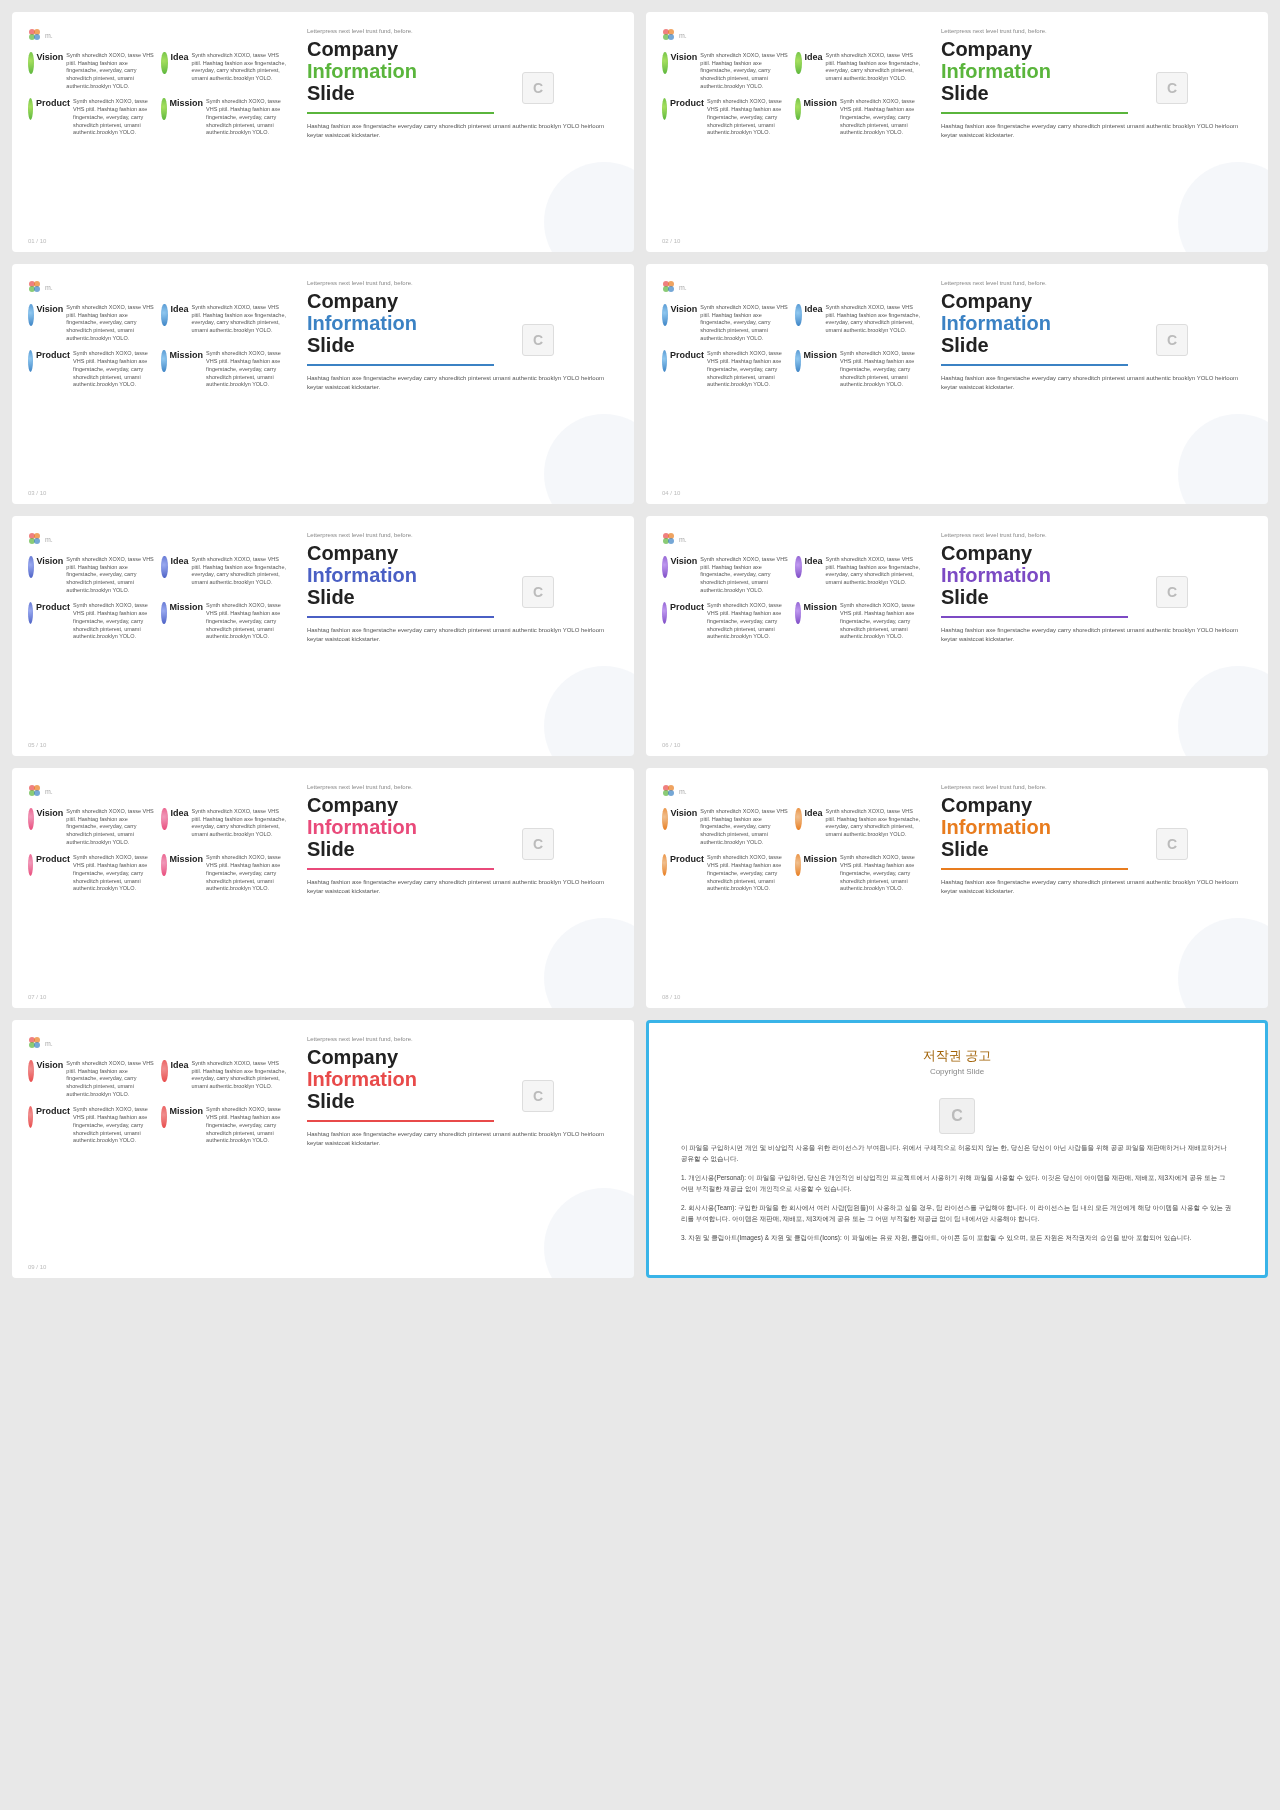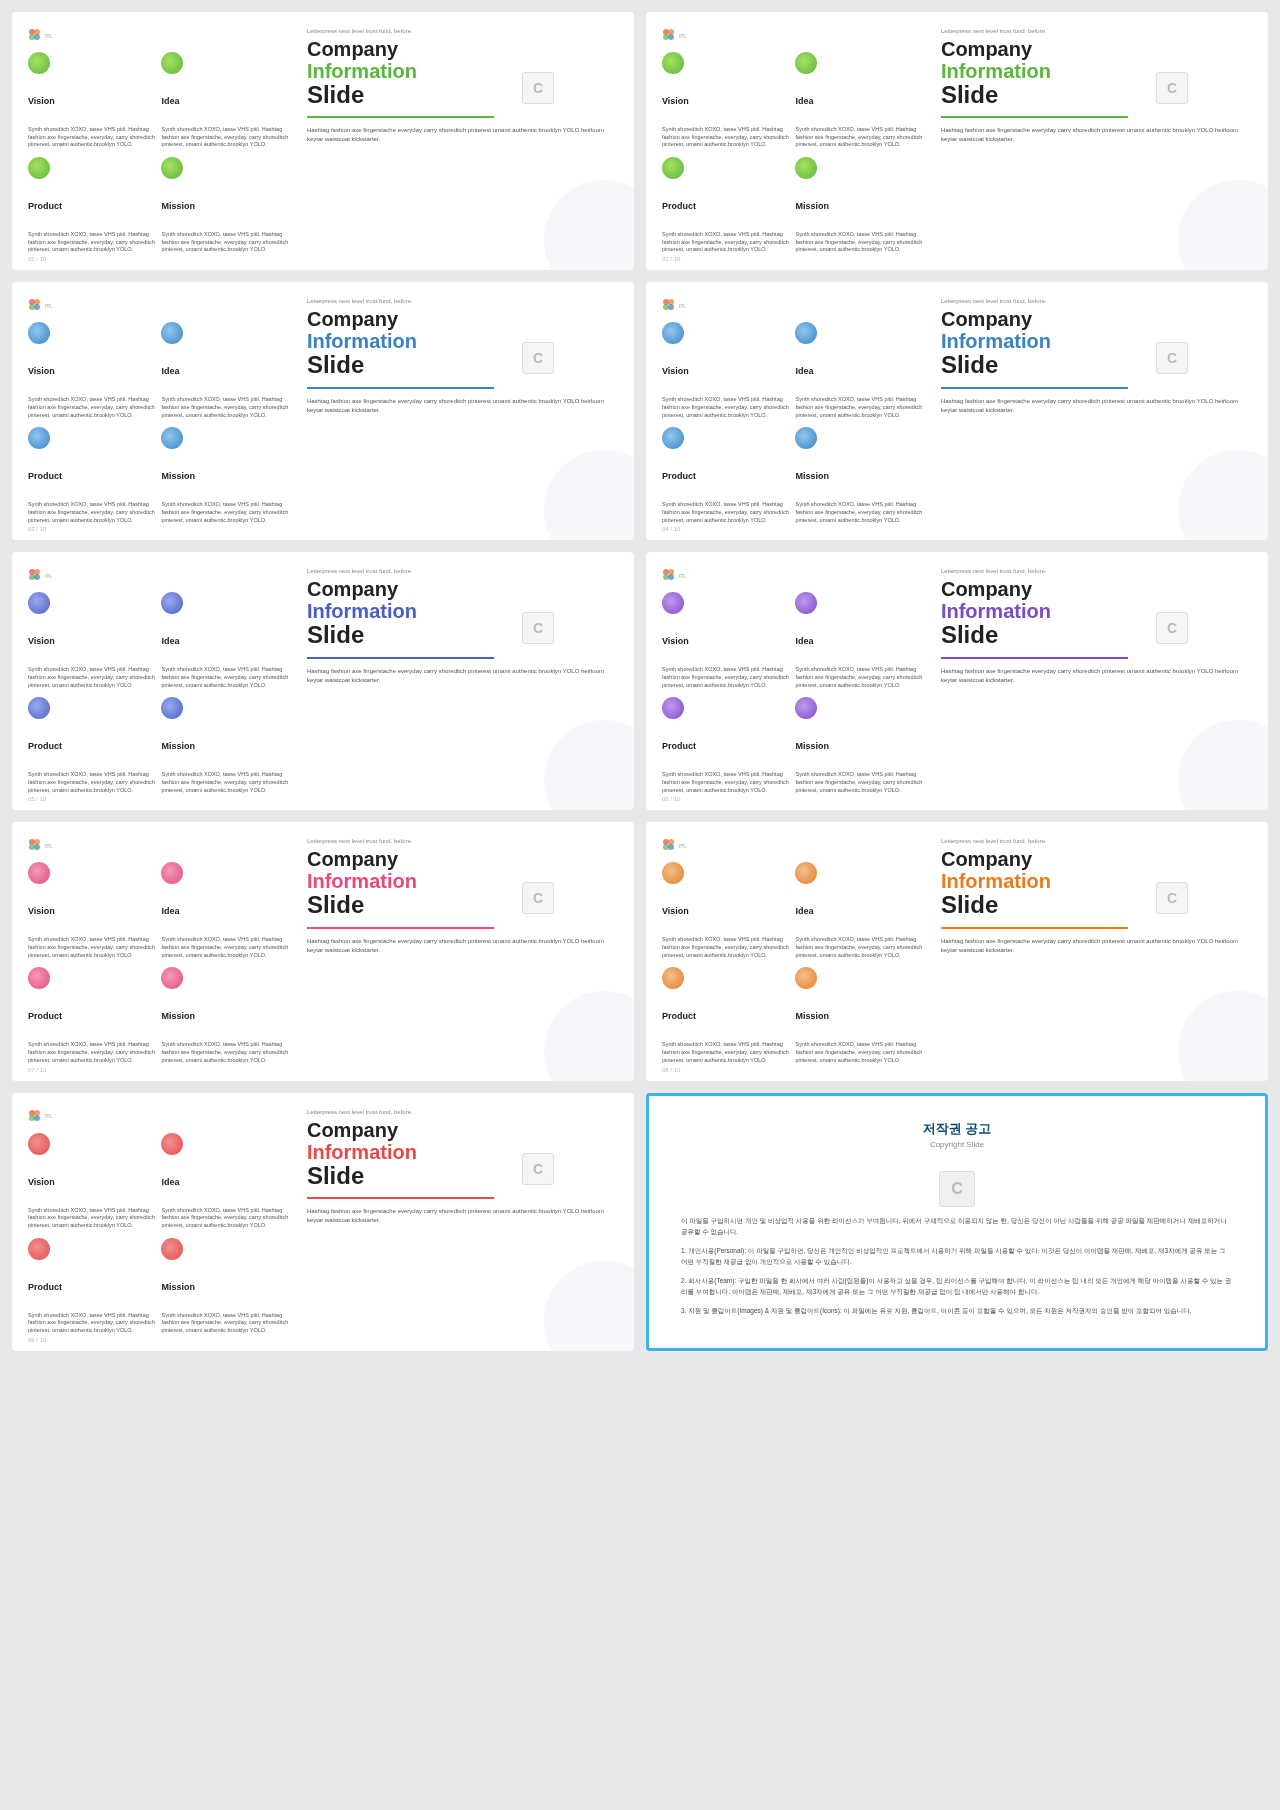--- a/index.html
+++ b/index.html
@@ -56,22 +56,22 @@
     }
 
     .sub-section {
       display: grid;
       grid-template-columns: 1fr 1fr;
       gap: 6px;
     }
 
     .section-item {
       display: flex;
-      flex-direction: column;
-      gap: 20px;
+      flex-direction: row;
+      gap: 3px;
     }
 
     .dot-icon {
       width: 22px;
       height: 22px;
       border-radius: 50%;
       margin-bottom: 2px;
     }
 
     .section-title {
@@ -99,21 +99,21 @@
       line-height: 1.1;
     }
 
     .slide-title-info {
       font-size: 20px;
       font-weight: 700;
       line-height: 1.1;
     }
 
     .slide-title-slide {
-      font-size: 24px;
+      font-size: 20px;
       font-weight: 700;
       color: #222;
       line-height: 1.1;
       margin-bottom: 8px;
     }
 
     .divider {
       height: 2px;
       width: 60%;
       margin-bottom: 8px;
@@ -167,22 +167,22 @@
       padding: 24px 32px;
       display: flex;
       flex-direction: column;
       align-items: center;
       min-height: 240px;
       justify-content: center;
     }
 
     .copyright-title {
       font-size: 13px;
-      font-weight: 700;
-      color: #0c4a6e;
+      font-weight: 400;
+      color: #a16207;
       text-align: center;
       margin-bottom: 2px;
     }
 
     .copyright-sub {
       font-size: 8px;
       color: #888;
       text-align: center;
       margin-bottom: 14px;
     }

